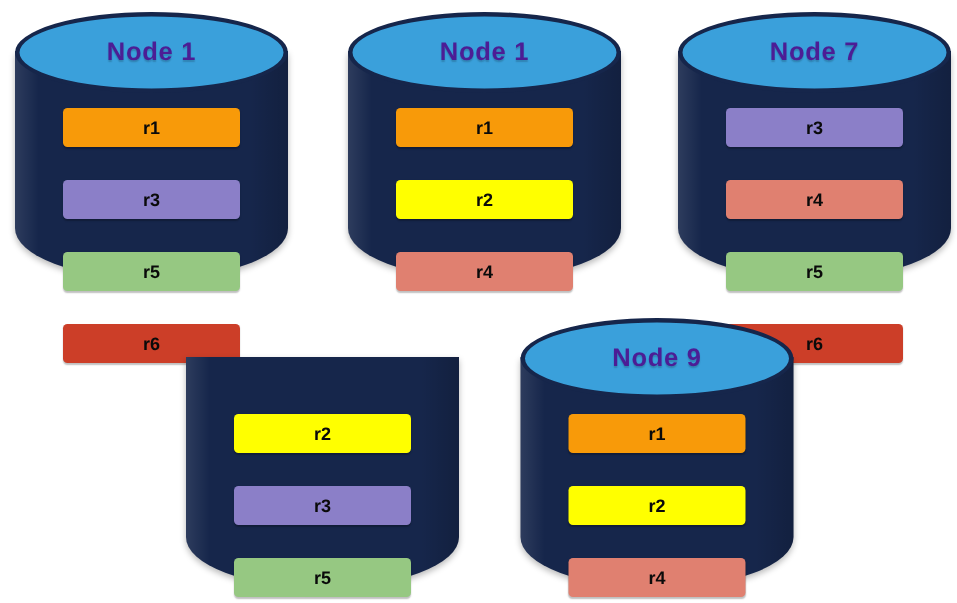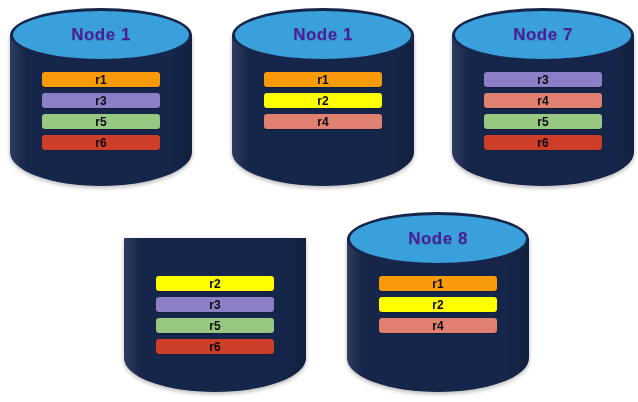--- a/index.html
+++ b/index.html
@@ -81,22 +81,22 @@
   }
 
   
   .bars {
     position: absolute;
     left: 32px;
     top: 64px;
     width: 118px;
   }
   .bar {
-    height: 15px;
-    margin-bottom: 6px;
+    height: 26px;
+    margin-bottom: 22px;
     border-radius: 3px;
     display: flex;
     align-items: center;
     justify-content: center;
     box-shadow: 0 1px 1px rgba(0,0,0,0.25);
   }
   .bar-label {
     font-size: 12px;
     font-weight: bold;
     color: #0a0a0a;
@@ -198,16 +198,16 @@
           <span class="bar-label">r1</span>
         </div>
         <div class="bar" style="background: rgb(255, 255, 0);">
           <span class="bar-label">r2</span>
         </div>
         <div class="bar" style="background: rgb(224, 128, 112);">
           <span class="bar-label">r4</span>
         </div>
       </div>
       <div class="cyl-top">
-        <span class="node-label">Node 8</span>
+        <span class="node-label">Node 9</span>
       </div>
     </div>
   </div>
 
 </body></html>

